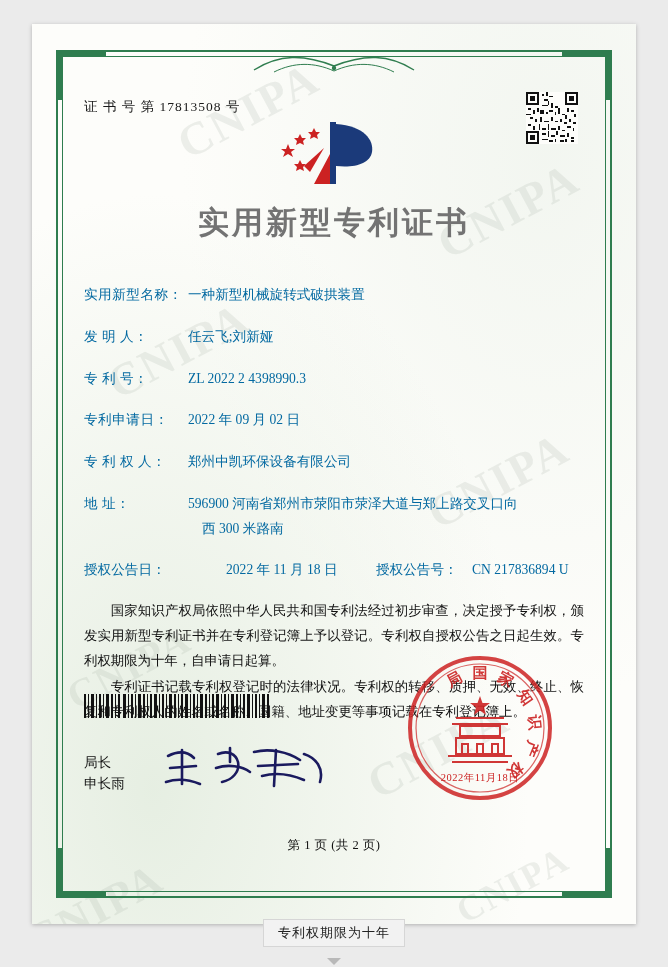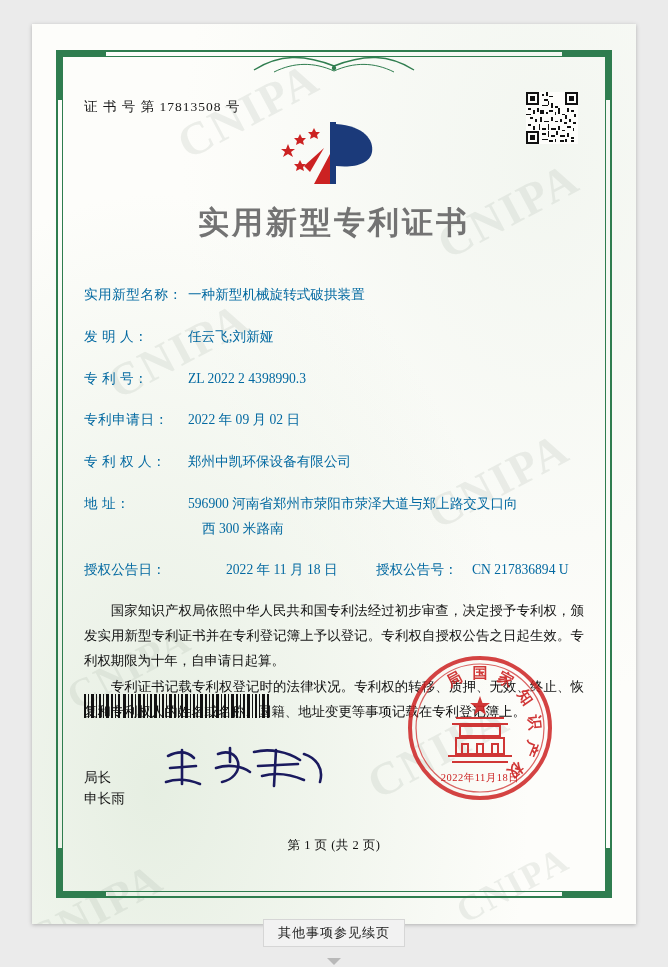--- a/index.html
+++ b/index.html
@@ -193,21 +193,21 @@
     position: absolute;
     right: 28px;
     bottom: 66px;
     width: 152px;
     height: 152px;
   }
 
   .sign-block {
     position: absolute;
     left: 0;
-    bottom: 61px;
+    bottom: 76px;
     font-size: 13.6px;
     color: #111;
     line-height: 1.55;
   }
   .signature {
     position: absolute;
     left: 74px;
     bottom: 76px;
     width: 180px;
     height: 52px;
@@ -538,17 +538,17 @@
           <path d="M104 34 C 118 30, 132 32, 146 38"></path>
           <path d="M146 12 C 158 16, 166 26, 162 40"></path>
         </g>
       </svg>
 
       <div class="page-num">第 1 页 (共 2 页)</div>
     </div>
   </div>
 
   <div class="footer-note">
-    <span class="box">其他事项参见续页</span>
+    <span class="box">专利权期限为十年</span>
   </div>
 
   <div class="scroll-caret"></div>
 </div>
 
 </body></html>

